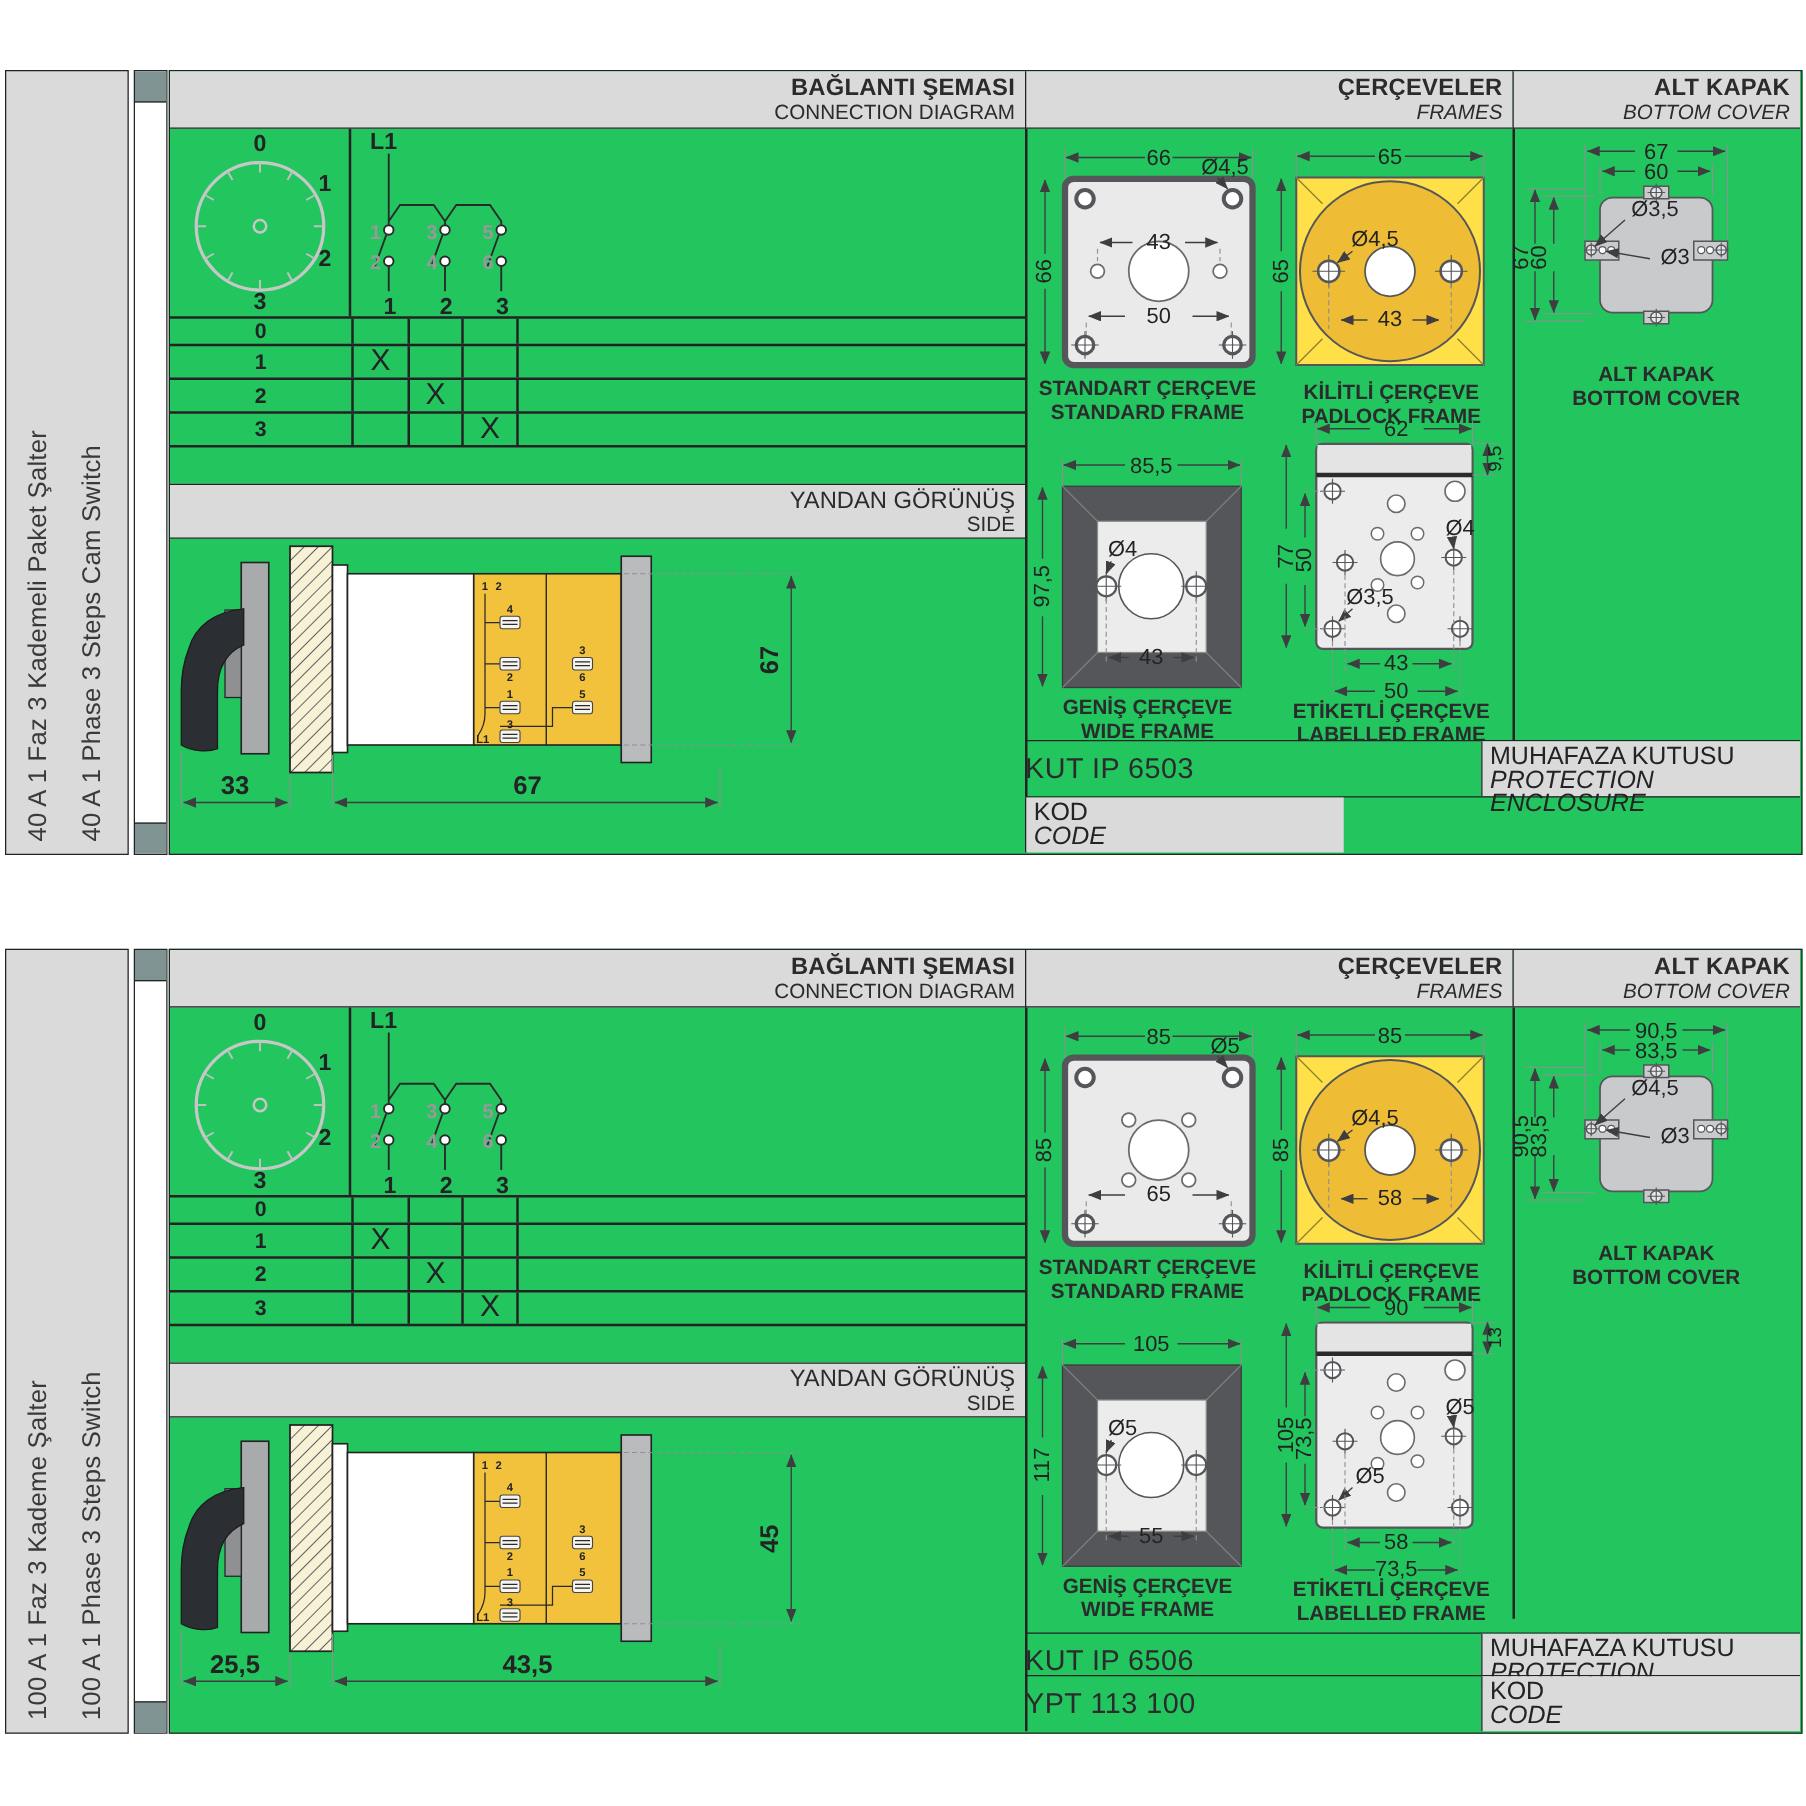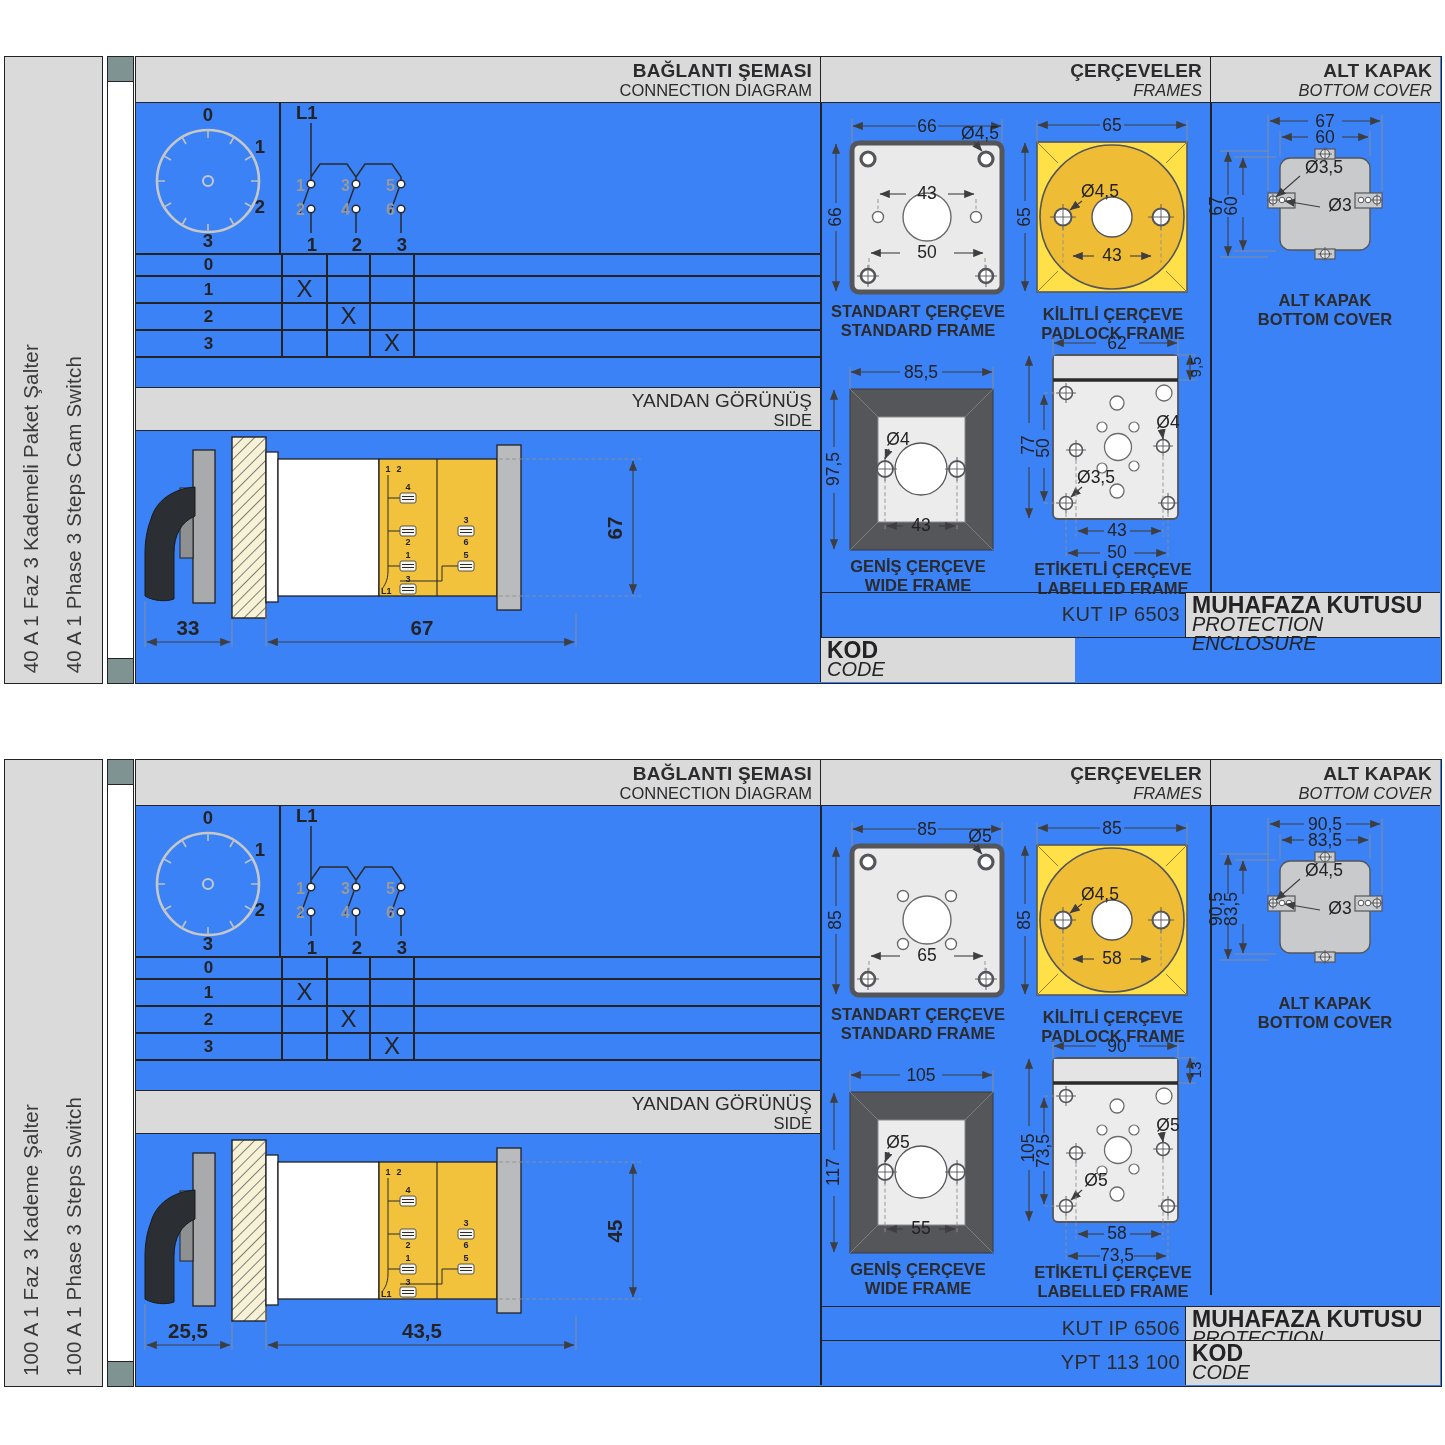--- a/index.html
+++ b/index.html
@@ -4,44 +4,44 @@
 <style>
 *{margin:0;padding:0;box-sizing:border-box}
 html,body{width:1445px;height:1445px;background:#fff;font-family:"Liberation Sans",sans-serif;color:#232325;position:relative}
 .sheet{position:absolute;left:4px;width:1438px;height:628px}
 .sidebar{position:absolute;left:0;top:0;width:99px;height:628px;background:#d9dad9;border:1.5px solid #232325}
 .vtext{position:absolute;bottom:10px;writing-mode:vertical-rl;transform:rotate(180deg);font-size:20.5px;color:#3a3a3c;white-space:nowrap;letter-spacing:.2px}
 .strip{position:absolute;left:103px;top:0;width:27px;height:628px;background:#fff;border:1.5px solid #232325}
 .sq{position:absolute;left:0;width:100%;height:25px;background:#7e9392}
 .sq.top{top:0;border-bottom:1.5px solid #232325}
 .sq.bot{bottom:0;border-top:1.5px solid #232325}
-.main{position:absolute;left:131px;top:0;width:1307px;height:628px;border:1.5px solid #232325;background:#3b82f6}
+.main{position:absolute;left:131px;top:0;width:1307px;height:628px;border:1.5px solid #232325;background:#22c55e}
 .hdr{position:absolute;top:0;height:46px;background:#d9dad9;border-bottom:1.5px solid #232325;text-align:right;padding:3px 8px 0 0}
 .hdr .t1{display:block;font-size:19px;font-weight:bold;line-height:21px;letter-spacing:.2px;color:#2b2b2d}
 .hdr .t2{display:block;font-size:16.5px;line-height:19px;color:#2b2b2d}
 .hdr.it .t2{font-style:italic}
 .h1{left:0;width:684px}.h2{left:684px;width:390px;border-left:1.5px solid #232325}.h3{left:1074px;width:230px;border-left:1.5px solid #232325}
 .vl{position:absolute;width:1.5px;background:#232325}
 .dialpanel{position:absolute;left:0;top:46px;width:145px;height:150px;border-right:2px solid #232325}
 .postable{position:absolute;left:0;top:196px;width:684px;height:93px;border-top:2px solid #232325;display:flex;flex-direction:column}
 .prow{flex:1;display:flex;border-bottom:2px solid #232325}
 .pc{display:flex;align-items:center;justify-content:center}
 .pc.lab{width:145px;font-weight:bold;font-size:17px}
 .pc.m{width:45px;border-left:2px solid #232325;font-size:24px;line-height:1;padding-bottom:1px}
 .pc.w2{width:43px}.pc.w3{width:44px}
 .pc.end{width:0;border-left:2px solid #232325}
 .sidehdr{position:absolute;left:0;top:330px;width:684px;height:44px;background:#d9dad9;border-top:1.5px solid #232325;border-bottom:1.5px solid #232325;text-align:right;padding:2px 8px 0 0}
 .sidehdr .t1{display:block;font-size:19px;font-weight:normal;line-height:21px;color:#2b2b2d}
 .sidehdr .t2{display:block;font-size:16.5px;line-height:19px;color:#2b2b2d}
 .fcapt{position:absolute;text-align:center;font-weight:bold;font-size:16.5px;line-height:19px;color:#2b2b2d}
 .fcapt span{display:block}
 .coderow{position:absolute;left:684px;width:620px;height:45px;display:flex;border-top:1.5px solid #232325}
-.codeval{flex:1;text-align:right;font-size:20px;color:#2b2b2d;line-height:43px;padding-right:5px;letter-spacing:.4px;white-space:nowrap}
+.codeval{flex:1;text-align:left;font-size:23px;color:#2b2b2d;line-height:43px;padding-right:5px;letter-spacing:.4px;white-space:nowrap}
 .codelab{width:255px;background:#d9dad9;border-left:1.5px solid #232325;padding:2px 0 0 6px}
-.codelab .t1{display:block;font-weight:bold;font-size:23px;line-height:20px}
+.codelab .t1{display:block;font-weight:normal;font-size:20px;line-height:20px}
 .codelab .t2{display:block;font-style:italic;font-size:20px;line-height:19px}
 svg{position:absolute;overflow:visible}
 svg text{font-family:"Liberation Sans",sans-serif;fill:#232325}
 .dt{font-size:17.5px}
 .dts{font-size:15px}
 .dtb{font-size:20.5px;font-weight:bold}
 .gt{font-size:16px;font-weight:bold;fill:#97999b}
 .bt2{font-size:18.5px;font-weight:bold}
 .smt{font-size:9px;font-weight:bold}
 .dae{stroke:#3e3e40;stroke-width:1.1;fill:none;marker-end:url(#ar)}

